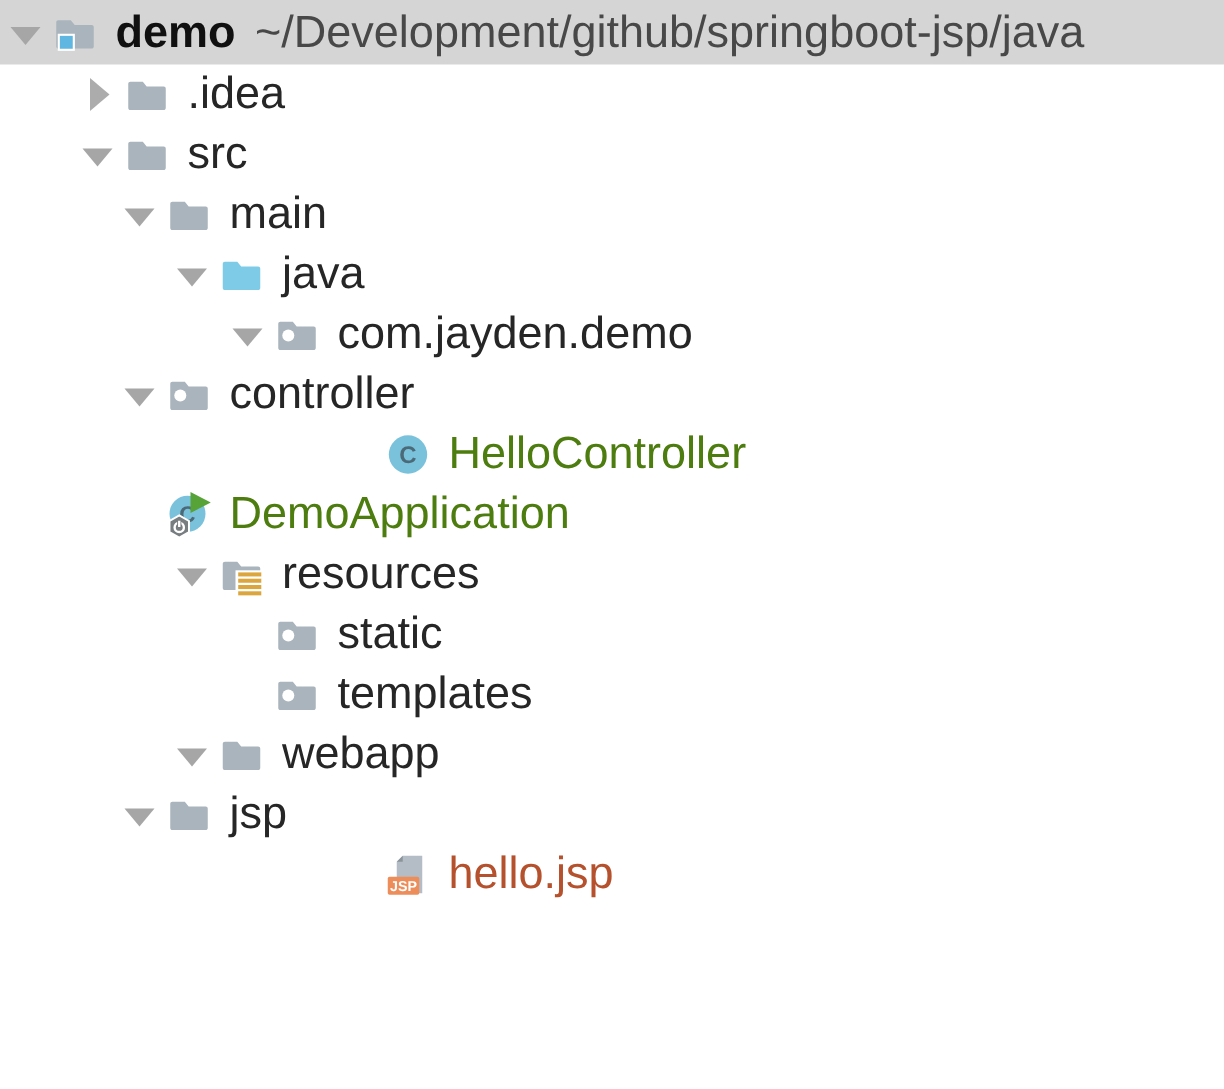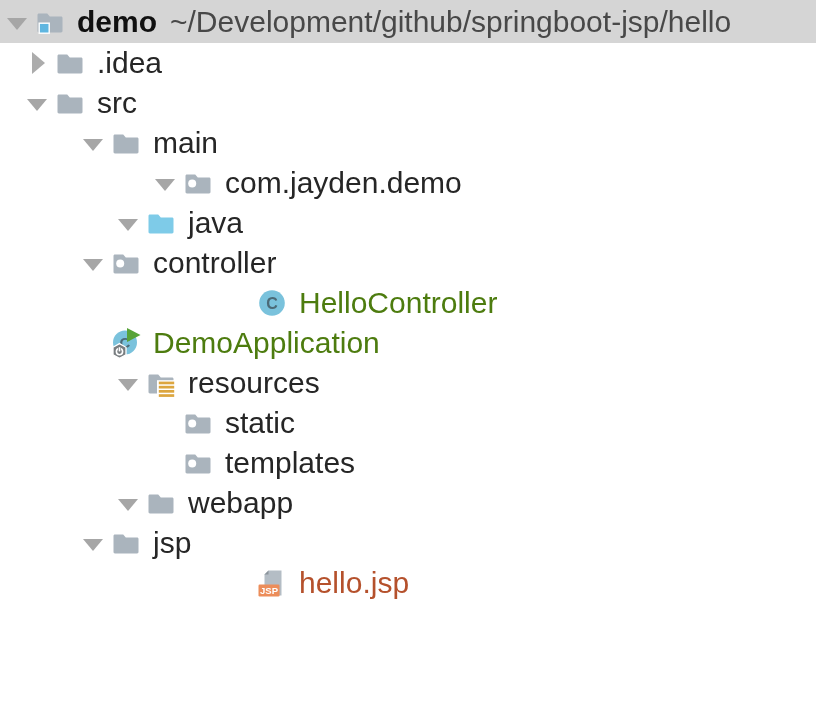--- a/index.html
+++ b/index.html
@@ -8,21 +8,21 @@
     font-family:"Liberation Sans", sans-serif;
     -webkit-font-smoothing:antialiased;
   }
   .tree{width:816px;text-align:right;}
   .row{
     height:40px;display:flex;align-items:center;white-space:nowrap;
     font-size:30px;color:#262626;box-sizing:border-box;
   }
   .row.selected{background:#d5d5d5;height:43px;}
   .lvl0{padding-left:4px}
-  .lvl1{padding-left:24px}
+  .lvl1{padding-left:52px}
   .lvl2{padding-left:80px}
   .lvl3{padding-left:115px}
   .lvl4{padding-left:152px}
   .lvl5{padding-left:80px}
   .lvl6{padding-left:226px}
   .arrow{width:26px;height:26px;flex:none;margin-right:4px;display:flex;align-items:center;justify-content:center}
   .icon{width:32px;height:32px;flex:none;margin-right:11px;display:flex;align-items:center;justify-content:center}
   .label{line-height:40px}
   .root-name{font-weight:bold;color:#101010}
   .root-path{margin-left:13px;color:#484848}
@@ -102,21 +102,21 @@
       <svg width="26" height="26" viewBox="0 0 26 26">
           <use href="#sym-arrow-down"></use>
         </svg>
     </span>
     <span class="icon c-folder">
       <svg width="32" height="32" viewBox="0 0 32 32">
           <use href="#sym-project-folder"></use>
         </svg>
     </span>
     <span class="label root-name">demo</span>
-    <span class="label root-path">~/Development/github/springboot-jsp/hello</span>
+    <span class="label root-path">~/Development/github/springboot-jsp/java</span>
   </div>
 
   <div class="row lvl1">
     <span class="arrow">
       <svg width="26" height="26" viewBox="0 0 26 26">
           <use href="#sym-arrow-right"></use>
         </svg>
     </span>
     <span class="icon c-folder">
       <svg width="32" height="32" viewBox="0 0 32 32">
@@ -148,149 +148,149 @@
         </svg>
     </span>
     <span class="icon c-folder">
       <svg width="32" height="32" viewBox="0 0 32 32">
           <use href="#sym-folder-base"></use>
         </svg>
     </span>
     <span class="label">main</span>
   </div>
 
+  <div class="row lvl3">
+    <span class="arrow">
+      <svg width="26" height="26" viewBox="0 0 26 26">
+          <use href="#sym-arrow-down"></use>
+        </svg>
+    </span>
+    <span class="icon c-java">
+      <svg width="32" height="32" viewBox="0 0 32 32">
+          <use href="#sym-folder-base"></use>
+        </svg>
+    </span>
+    <span class="label">java</span>
+  </div>
+
   <div class="row lvl4">
     <span class="arrow">
       <svg width="26" height="26" viewBox="0 0 26 26">
           <use href="#sym-arrow-down"></use>
         </svg>
     </span>
     <span class="icon c-folder">
       <svg width="32" height="32" viewBox="0 0 32 32">
           <use href="#sym-package-folder"></use>
         </svg>
     </span>
     <span class="label">com.jayden.demo</span>
   </div>
 
+  <div class="row lvl5">
+    <span class="arrow">
+      <svg width="26" height="26" viewBox="0 0 26 26">
+          <use href="#sym-arrow-down"></use>
+        </svg>
+    </span>
+    <span class="icon c-folder">
+      <svg width="32" height="32" viewBox="0 0 32 32">
+          <use href="#sym-package-folder"></use>
+        </svg>
+    </span>
+    <span class="label">controller</span>
+  </div>
+
+  <div class="row lvl6">
+    <span class="arrow"></span>
+    <span class="icon">
+      <svg width="32" height="32" viewBox="0 0 32 32">
+          <use href="#sym-class"></use>
+        </svg>
+    </span>
+    <span class="label txt-rust">HelloController</span>
+  </div>
+
+  <div class="row lvl5">
+    <span class="arrow"></span>
+    <span class="icon">
+      <svg width="32" height="32" viewBox="0 0 32 32">
+          <use href="#sym-springboot-class"></use>
+        </svg>
+    </span>
+    <span class="label txt-rust">DemoApplication</span>
+  </div>
+
   <div class="row lvl3">
     <span class="arrow">
       <svg width="26" height="26" viewBox="0 0 26 26">
           <use href="#sym-arrow-down"></use>
         </svg>
     </span>
-    <span class="icon c-java">
-      <svg width="32" height="32" viewBox="0 0 32 32">
-          <use href="#sym-folder-base"></use>
-        </svg>
-    </span>
-    <span class="label">java</span>
-  </div>
+    <span class="icon c-folder">
+      <svg width="32" height="32" viewBox="0 0 32 32">
+          <use href="#sym-resources-folder"></use>
+        </svg>
+    </span>
+    <span class="label">resources</span>
+  </div>
+
+  <div class="row lvl4">
+    <span class="arrow"></span>
+    <span class="icon c-folder">
+      <svg width="32" height="32" viewBox="0 0 32 32">
+          <use href="#sym-package-folder"></use>
+        </svg>
+    </span>
+    <span class="label">static</span>
+  </div>
+
+  <div class="row lvl4">
+    <span class="arrow"></span>
+    <span class="icon c-folder">
+      <svg width="32" height="32" viewBox="0 0 32 32">
+          <use href="#sym-package-folder"></use>
+        </svg>
+    </span>
+    <span class="label">templates</span>
+  </div>
+
+
+  <div class="row lvl3">
+    <span class="arrow">
+      <svg width="26" height="26" viewBox="0 0 26 26">
+          <use href="#sym-arrow-down"></use>
+        </svg>
+    </span>
+    <span class="icon c-folder">
+      <svg width="32" height="32" viewBox="0 0 32 32">
+          <use href="#sym-folder-base"></use>
+        </svg>
+    </span>
+    <span class="label">webapp</span>
+  </div>
+
 
   <div class="row lvl5">
     <span class="arrow">
       <svg width="26" height="26" viewBox="0 0 26 26">
           <use href="#sym-arrow-down"></use>
         </svg>
     </span>
     <span class="icon c-folder">
       <svg width="32" height="32" viewBox="0 0 32 32">
-          <use href="#sym-package-folder"></use>
-        </svg>
-    </span>
-    <span class="label">controller</span>
+          <use href="#sym-folder-base"></use>
+        </svg>
+    </span>
+    <span class="label">jsp</span>
   </div>
 
   <div class="row lvl6">
     <span class="arrow"></span>
     <span class="icon">
       <svg width="32" height="32" viewBox="0 0 32 32">
-          <use href="#sym-class"></use>
-        </svg>
-    </span>
-    <span class="label txt-rust">HelloController</span>
-  </div>
-
-  <div class="row lvl5">
-    <span class="arrow"></span>
-    <span class="icon">
-      <svg width="32" height="32" viewBox="0 0 32 32">
-          <use href="#sym-springboot-class"></use>
-        </svg>
-    </span>
-    <span class="label txt-rust">DemoApplication</span>
-  </div>
-
-  <div class="row lvl3">
-    <span class="arrow">
-      <svg width="26" height="26" viewBox="0 0 26 26">
-          <use href="#sym-arrow-down"></use>
-        </svg>
-    </span>
-    <span class="icon c-folder">
-      <svg width="32" height="32" viewBox="0 0 32 32">
-          <use href="#sym-resources-folder"></use>
-        </svg>
-    </span>
-    <span class="label">resources</span>
-  </div>
-
-  <div class="row lvl4">
-    <span class="arrow"></span>
-    <span class="icon c-folder">
-      <svg width="32" height="32" viewBox="0 0 32 32">
-          <use href="#sym-package-folder"></use>
-        </svg>
-    </span>
-    <span class="label">static</span>
-  </div>
-
-  <div class="row lvl4">
-    <span class="arrow"></span>
-    <span class="icon c-folder">
-      <svg width="32" height="32" viewBox="0 0 32 32">
-          <use href="#sym-package-folder"></use>
-        </svg>
-    </span>
-    <span class="label">templates</span>
-  </div>
-
-
-  <div class="row lvl3">
-    <span class="arrow">
-      <svg width="26" height="26" viewBox="0 0 26 26">
-          <use href="#sym-arrow-down"></use>
-        </svg>
-    </span>
-    <span class="icon c-folder">
-      <svg width="32" height="32" viewBox="0 0 32 32">
-          <use href="#sym-folder-base"></use>
-        </svg>
-    </span>
-    <span class="label">webapp</span>
-  </div>
-
-
-  <div class="row lvl5">
-    <span class="arrow">
-      <svg width="26" height="26" viewBox="0 0 26 26">
-          <use href="#sym-arrow-down"></use>
-        </svg>
-    </span>
-    <span class="icon c-folder">
-      <svg width="32" height="32" viewBox="0 0 32 32">
-          <use href="#sym-folder-base"></use>
-        </svg>
-    </span>
-    <span class="label">jsp</span>
-  </div>
-
-  <div class="row lvl6">
-    <span class="arrow"></span>
-    <span class="icon">
-      <svg width="32" height="32" viewBox="0 0 32 32">
           <use href="#sym-jsp-file"></use>
         </svg>
     </span>
     <span class="label txt-jsp">hello.jsp</span>
   </div>
 
 </div>
 
 </body></html>

